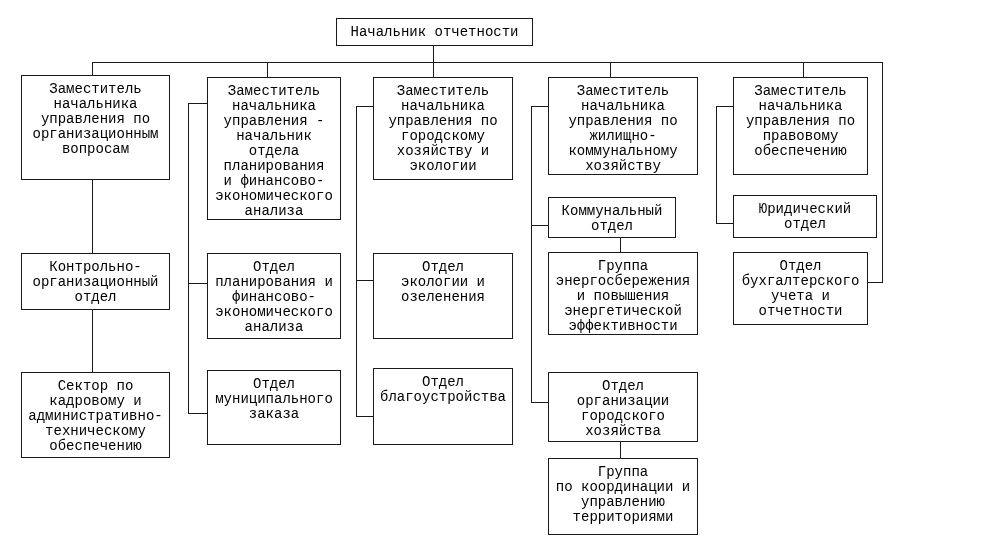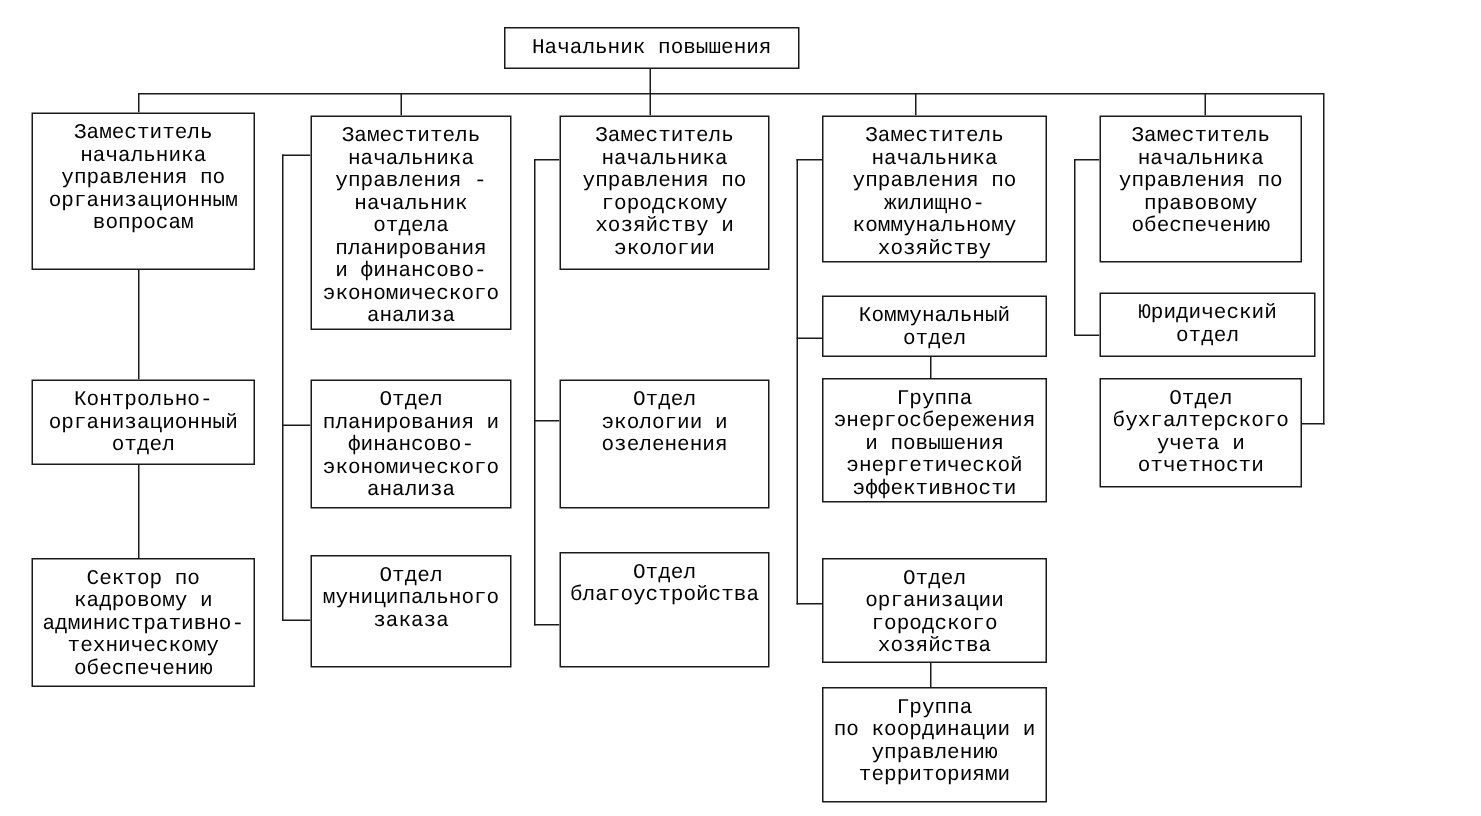--- a/index.html
+++ b/index.html
@@ -39,21 +39,21 @@
   #n-c1b1 {left:21px;  top:75px;  width:149px; height:105px;}
   #n-c1b2 {left:21px;  top:253px; width:149px; height:57px;}
   #n-c1b3 {left:21px;  top:372px; width:149px; height:86px;}
   #n-c2b1 {left:207px; top:77px;  width:134px; height:143px;}
   #n-c2b2 {left:207px; top:253px; width:134px; height:86px;}
   #n-c2b3 {left:207px; top:370px; width:134px; height:75px;}
   #n-c3b1 {left:373px; top:77px;  width:140px; height:103px;}
   #n-c3b2 {left:373px; top:253px; width:140px; height:86px;}
   #n-c3b3 {left:373px; top:368px; width:140px; height:77px;}
   #n-c4b1 {left:548px; top:77px;  width:150px; height:98px;}
-  #n-c4b2 {left:548px; top:197px; width:150px; height:41px;}
+  #n-c4b2 {left:548px; top:197px; width:128px; height:41px;}
   #n-c4b3 {left:548px; top:252px; width:150px; height:83px;}
   #n-c4b4 {left:548px; top:372px; width:150px; height:70px;}
   #n-c4b5 {left:548px; top:458px; width:150px; height:77px;}
   #n-c5b1 {left:733px; top:77px;  width:135px; height:98px;}
   #n-c5b2 {left:733px; top:195px; width:144px; height:43px;}
   #n-c5b3 {left:733px; top:252px; width:135px; height:73px;}
 
   
   #l-bus     {left:92px;  top:62px;  width:790px;}
   #l-headv   {left:433px; top:46px;  height:31px;}
@@ -109,21 +109,21 @@
   <div class="vline" id="l-c4trunk"></div>
   <div class="hline" id="l-c4s1"></div>
   <div class="hline" id="l-c4s2"></div>
   <div class="hline" id="l-c4s3"></div>
   <div class="vline" id="l-c4m1"></div>
   <div class="vline" id="l-c4m2"></div>
   <div class="vline" id="l-c5trunk"></div>
   <div class="hline" id="l-c5s1"></div>
   <div class="hline" id="l-c5s2"></div>
 
-  <div class="node node--head" id="n-head">Начальник повышения</div>
+  <div class="node node--head" id="n-head">Начальник отчетности</div>
 
   <div class="node" id="n-c1b1">Заместитель
 начальника
 управления по
 организационным
 вопросам</div>
   <div class="node" id="n-c1b2">Контрольно-
 организационный
 отдел</div>
   <div class="node" id="n-c1b3">Сектор по

